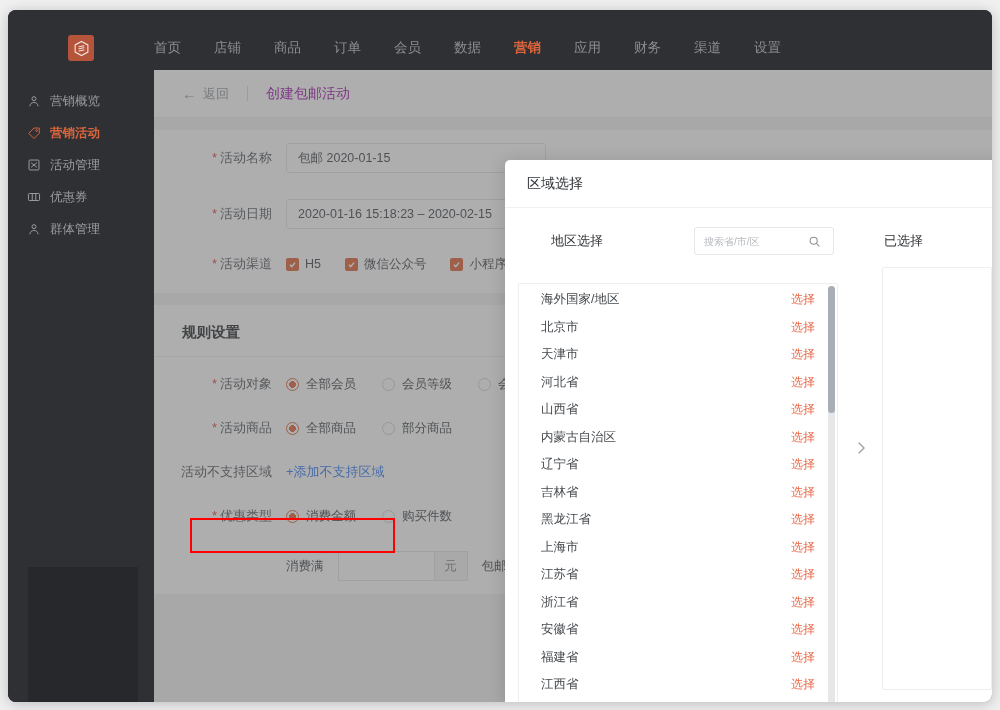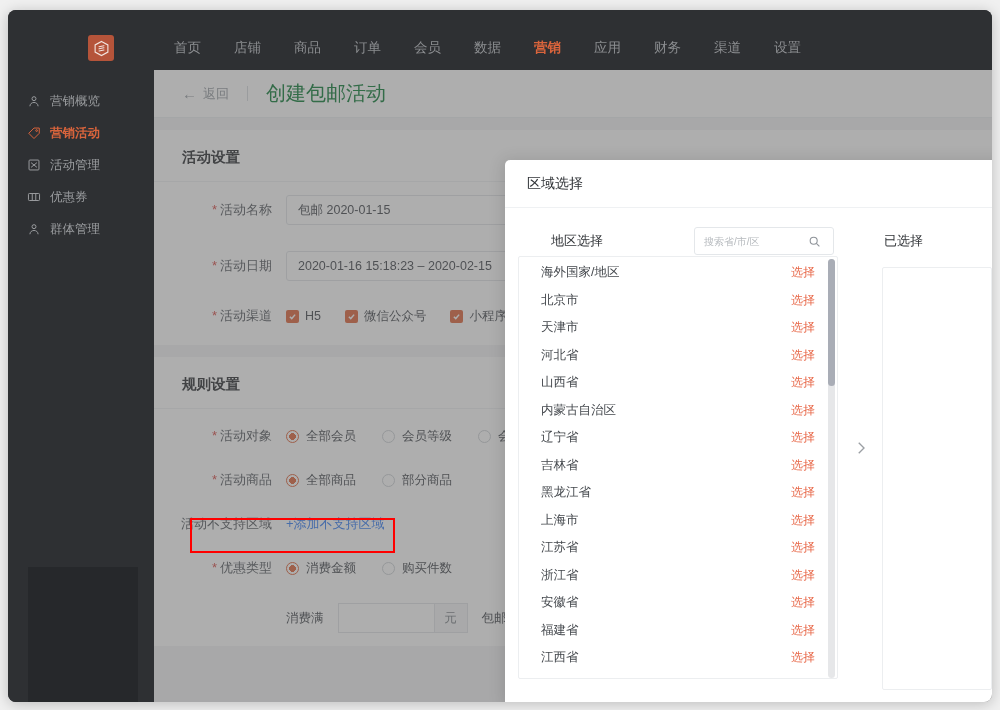--- a/index.html
+++ b/index.html
@@ -19,21 +19,21 @@
     border-radius: 8px;
     overflow: hidden;
     box-shadow: 0 2px 14px rgba(0,0,0,.22);
   }
 
   
   #topnav {
     position: absolute; left: 0; top: 0;
     width: 100%; height: 76px;
     background: #2e3033;
-    display: flex; align-items: center; padding-left: 20px;
+    display: flex; align-items: center;
   }
   #logo-box {
     width: 26px; height: 26px;
     margin-left: 60px;
     background: #b5543a;
     border-radius: 3px;
     display: flex; align-items: center; justify-content: center;
   }
   #logo-box svg { display:block; }
   #nav-items { display: flex; align-items: center; margin-left: 60px; }
@@ -103,21 +103,21 @@
   }
   #back-link {
     display: flex; align-items: center;
     color: #9aa0a6; font-size: 13px; cursor: pointer;
   }
   #back-link .arrow { margin-right: 6px; font-size: 15px; }
   .bc-sep {
     width: 1px; height: 15px; background: #d9dde1;
     margin: 0 18px;
   }
-  #page-title { font-size: 20px; color: #15803d; }
+  #page-title { font-size: 14px; color: #a21caf; }
 
   .card {
     background: #fff;
     margin: 12px 0 0 0;
   }
   .card-title {
     font-size: 14.5px; color: #303337; font-weight: bold;
     padding: 18px 0 14px 28px;
     border-bottom: 1px solid #f0f2f4;
   }
@@ -253,21 +253,21 @@
     border: none; outline: none;
     font-size: 10px; color: #303337;
     width: 104px;
     font-family: "Liberation Sans", "DejaVu Sans", sans-serif;
     background: transparent;
   }
   #search-input::placeholder { color: #b6babe; }
   #search-icon { flex: 0 0 13px; display:flex; }
 
   #region-list {
-    margin-top: 0;
+    margin-top: 27px;
     width: 320px; height: 423px;
     border: 1px solid #eceef0;
     border-radius: 2px;
     position: relative;
     overflow: hidden;
     background: #fff;
   }
   #region-list-inner { padding-top: 2px; }
   .region-item {
     display: flex; align-items: center;
@@ -403,21 +403,20 @@
     <div id="breadcrumb-bar">
       <div id="back-link">
         <span class="arrow">←</span>
         <span>返回</span>
       </div>
       <div class="bc-sep"></div>
       <div id="page-title">创建包邮活动</div>
     </div>
 
     <div class="card">
-      <div class="card-title">活动设置</div>
 
       <div class="form-row">
         <div class="form-label">
           <span class="req">*</span><span>活动名称</span>
         </div>
         <div class="form-input" id="input-name">包邮  2020-01-15</div>
       </div>
 
       <div class="form-row">
         <div class="form-label">

